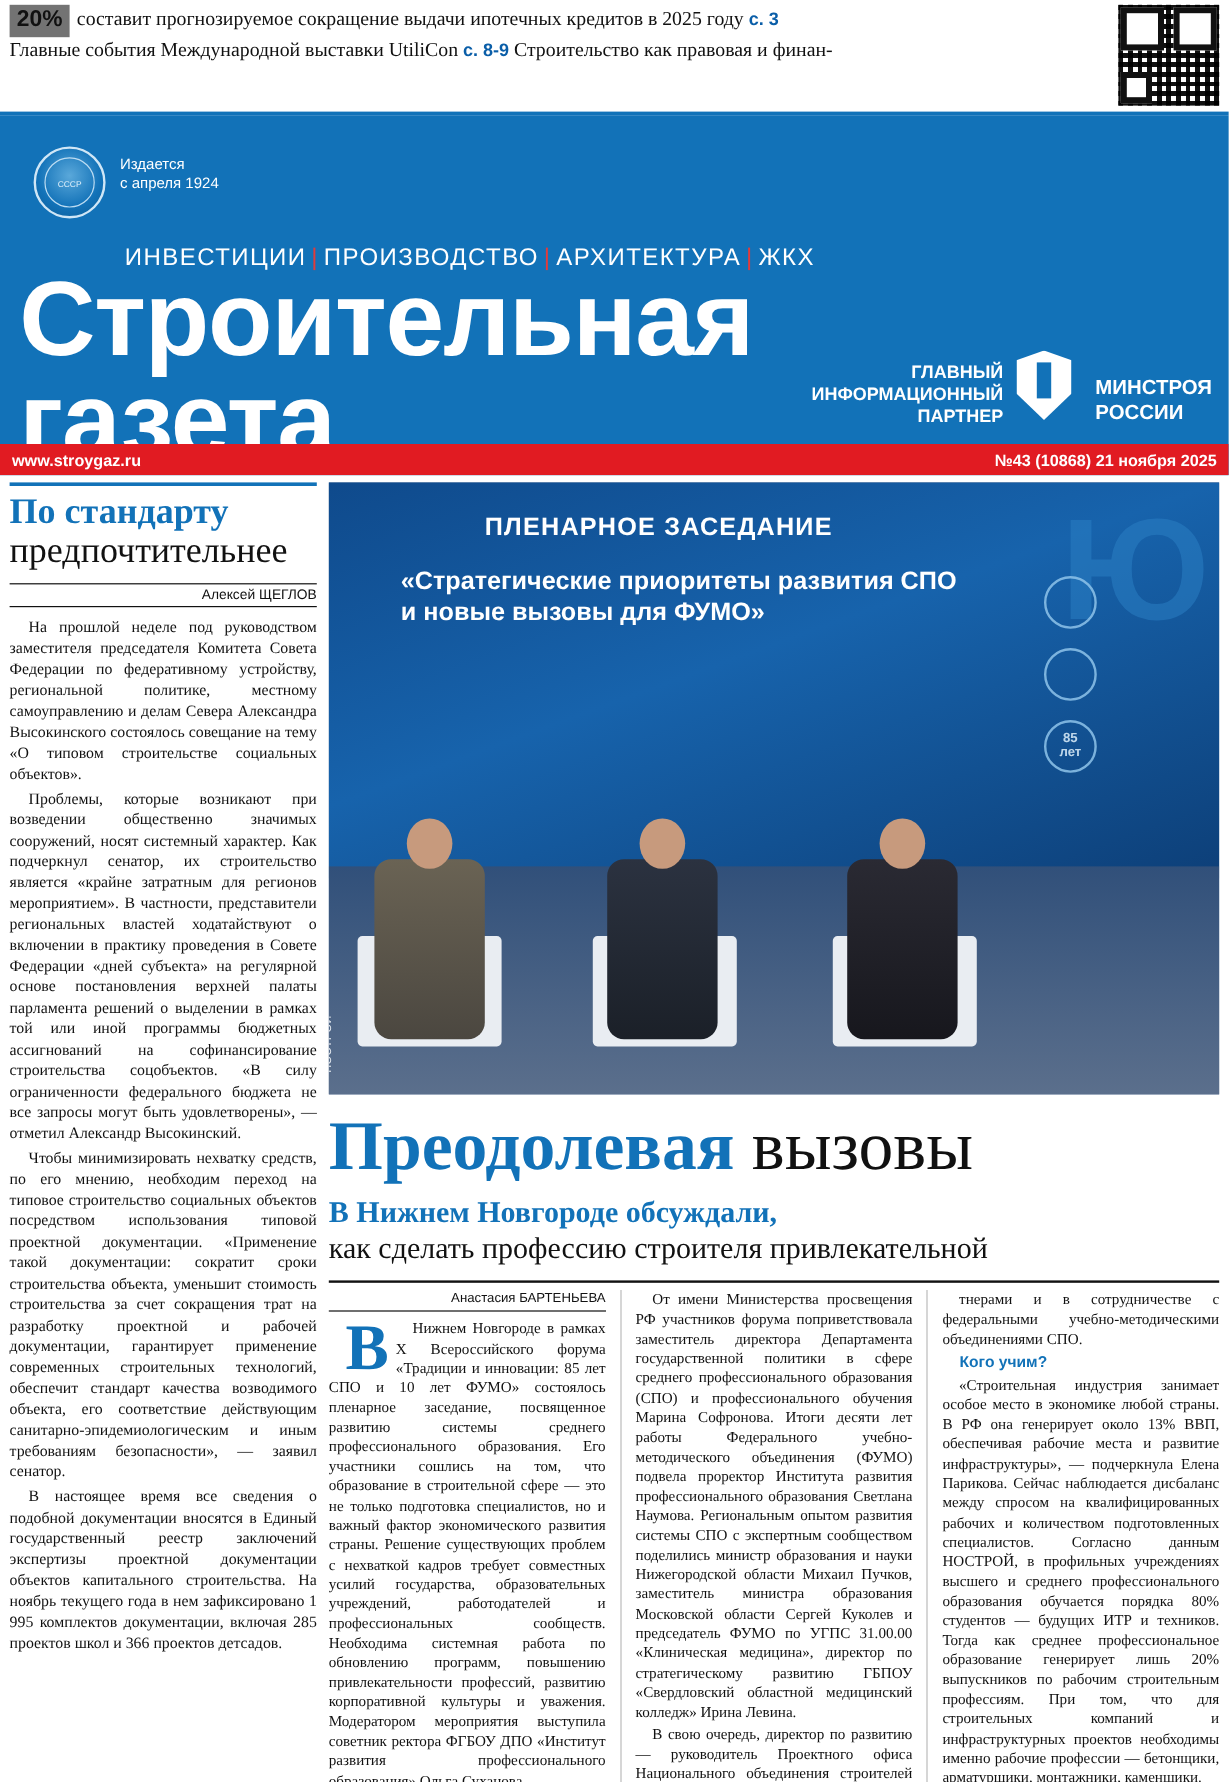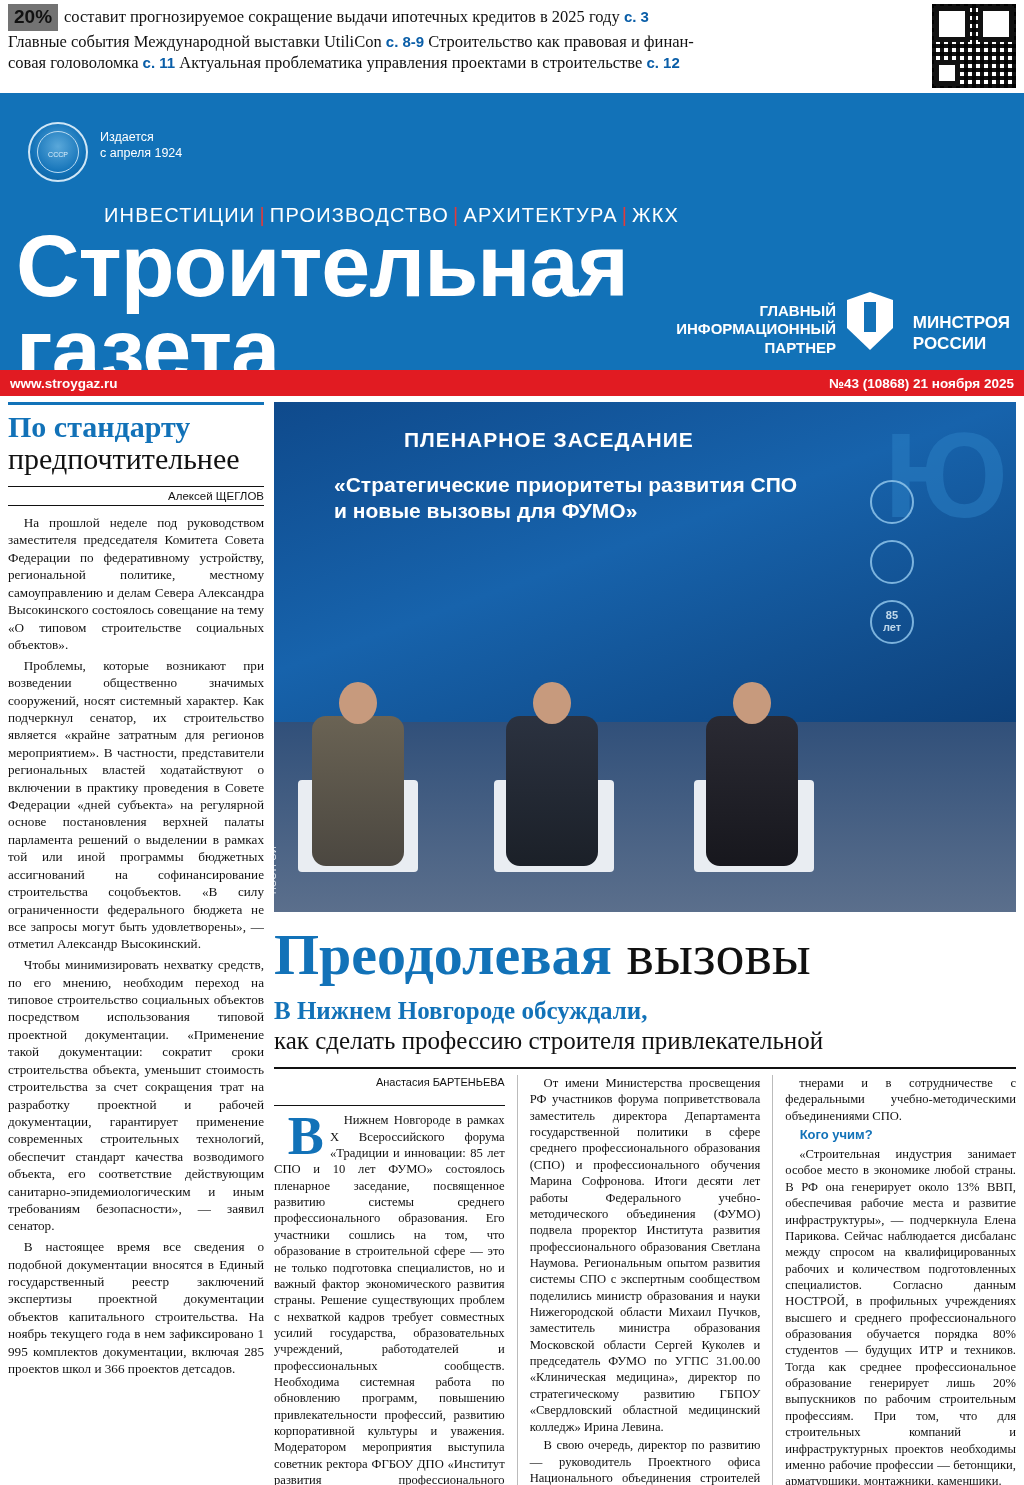--- a/index.html
+++ b/index.html
@@ -250,21 +250,21 @@
   .cols3 {
     margin-top:6px;
     display:flex;
     gap:12px;
     position:relative;
   }
   .col3 { flex:1; font-size:12.6px; line-height:1.3; text-align:justify; hyphens:auto; }
   .col3 p { margin:0 0 .2em 0; text-indent:1.1em; }
   .col3 .byline-r {
     text-align:right; font-family:"Liberation Sans", sans-serif;
-    font-size:11px; border-bottom:1px solid #111; padding-bottom:16px; margin-bottom:6px; text-indent:0;
+    font-size:11px; border-bottom:1px solid #111; padding-bottom:3px; margin-bottom:6px; text-indent:0;
   }
   .dropcap::first-letter {
     float:left; font-size:54px; line-height:44px; padding:2px 6px 0 0;
     color:#1272b8; font-family:"Liberation Serif", serif; font-weight:bold;
   }
   .subhead {
     font-family:"Liberation Sans", sans-serif; font-weight:bold;
     font-size:13px; color:#1272b8; margin:6px 0 4px 0; text-indent:0;
   }
   .vline { width:1px; background:#bbb; }
@@ -273,26 +273,20 @@
 <body>
 
 <div class="teaser">
   <div class="teaser-line">
     <span class="pct">20%</span><span class="teaser-text">составит прогнозируемое сокращение выдачи ипотечных кредитов в 2025 году</span> <span class="tz">с. 3</span>
   </div>
   <div class="teaser-line">
     <span>Главные события Международной выставки UtiliCon</span>
     <span class="tz">с. 8-9</span>
     <span>Строительство как правовая и финан-</span>
-  </div>
-  <div class="teaser-line">
-    <span>совая головоломка</span>
-    <span class="tz">с. 11</span>
-    <span>Актуальная проблематика управления проектами в строительстве</span>
-    <span class="tz">с. 12</span>
   </div>
   <div class="qr">
       <span class="qr-bl"></span>
     </div>
 </div>
 
 <div class="masthead">
   <div class="emblem">
     <div class="emblem-inner">СССР</div>
   </div>

